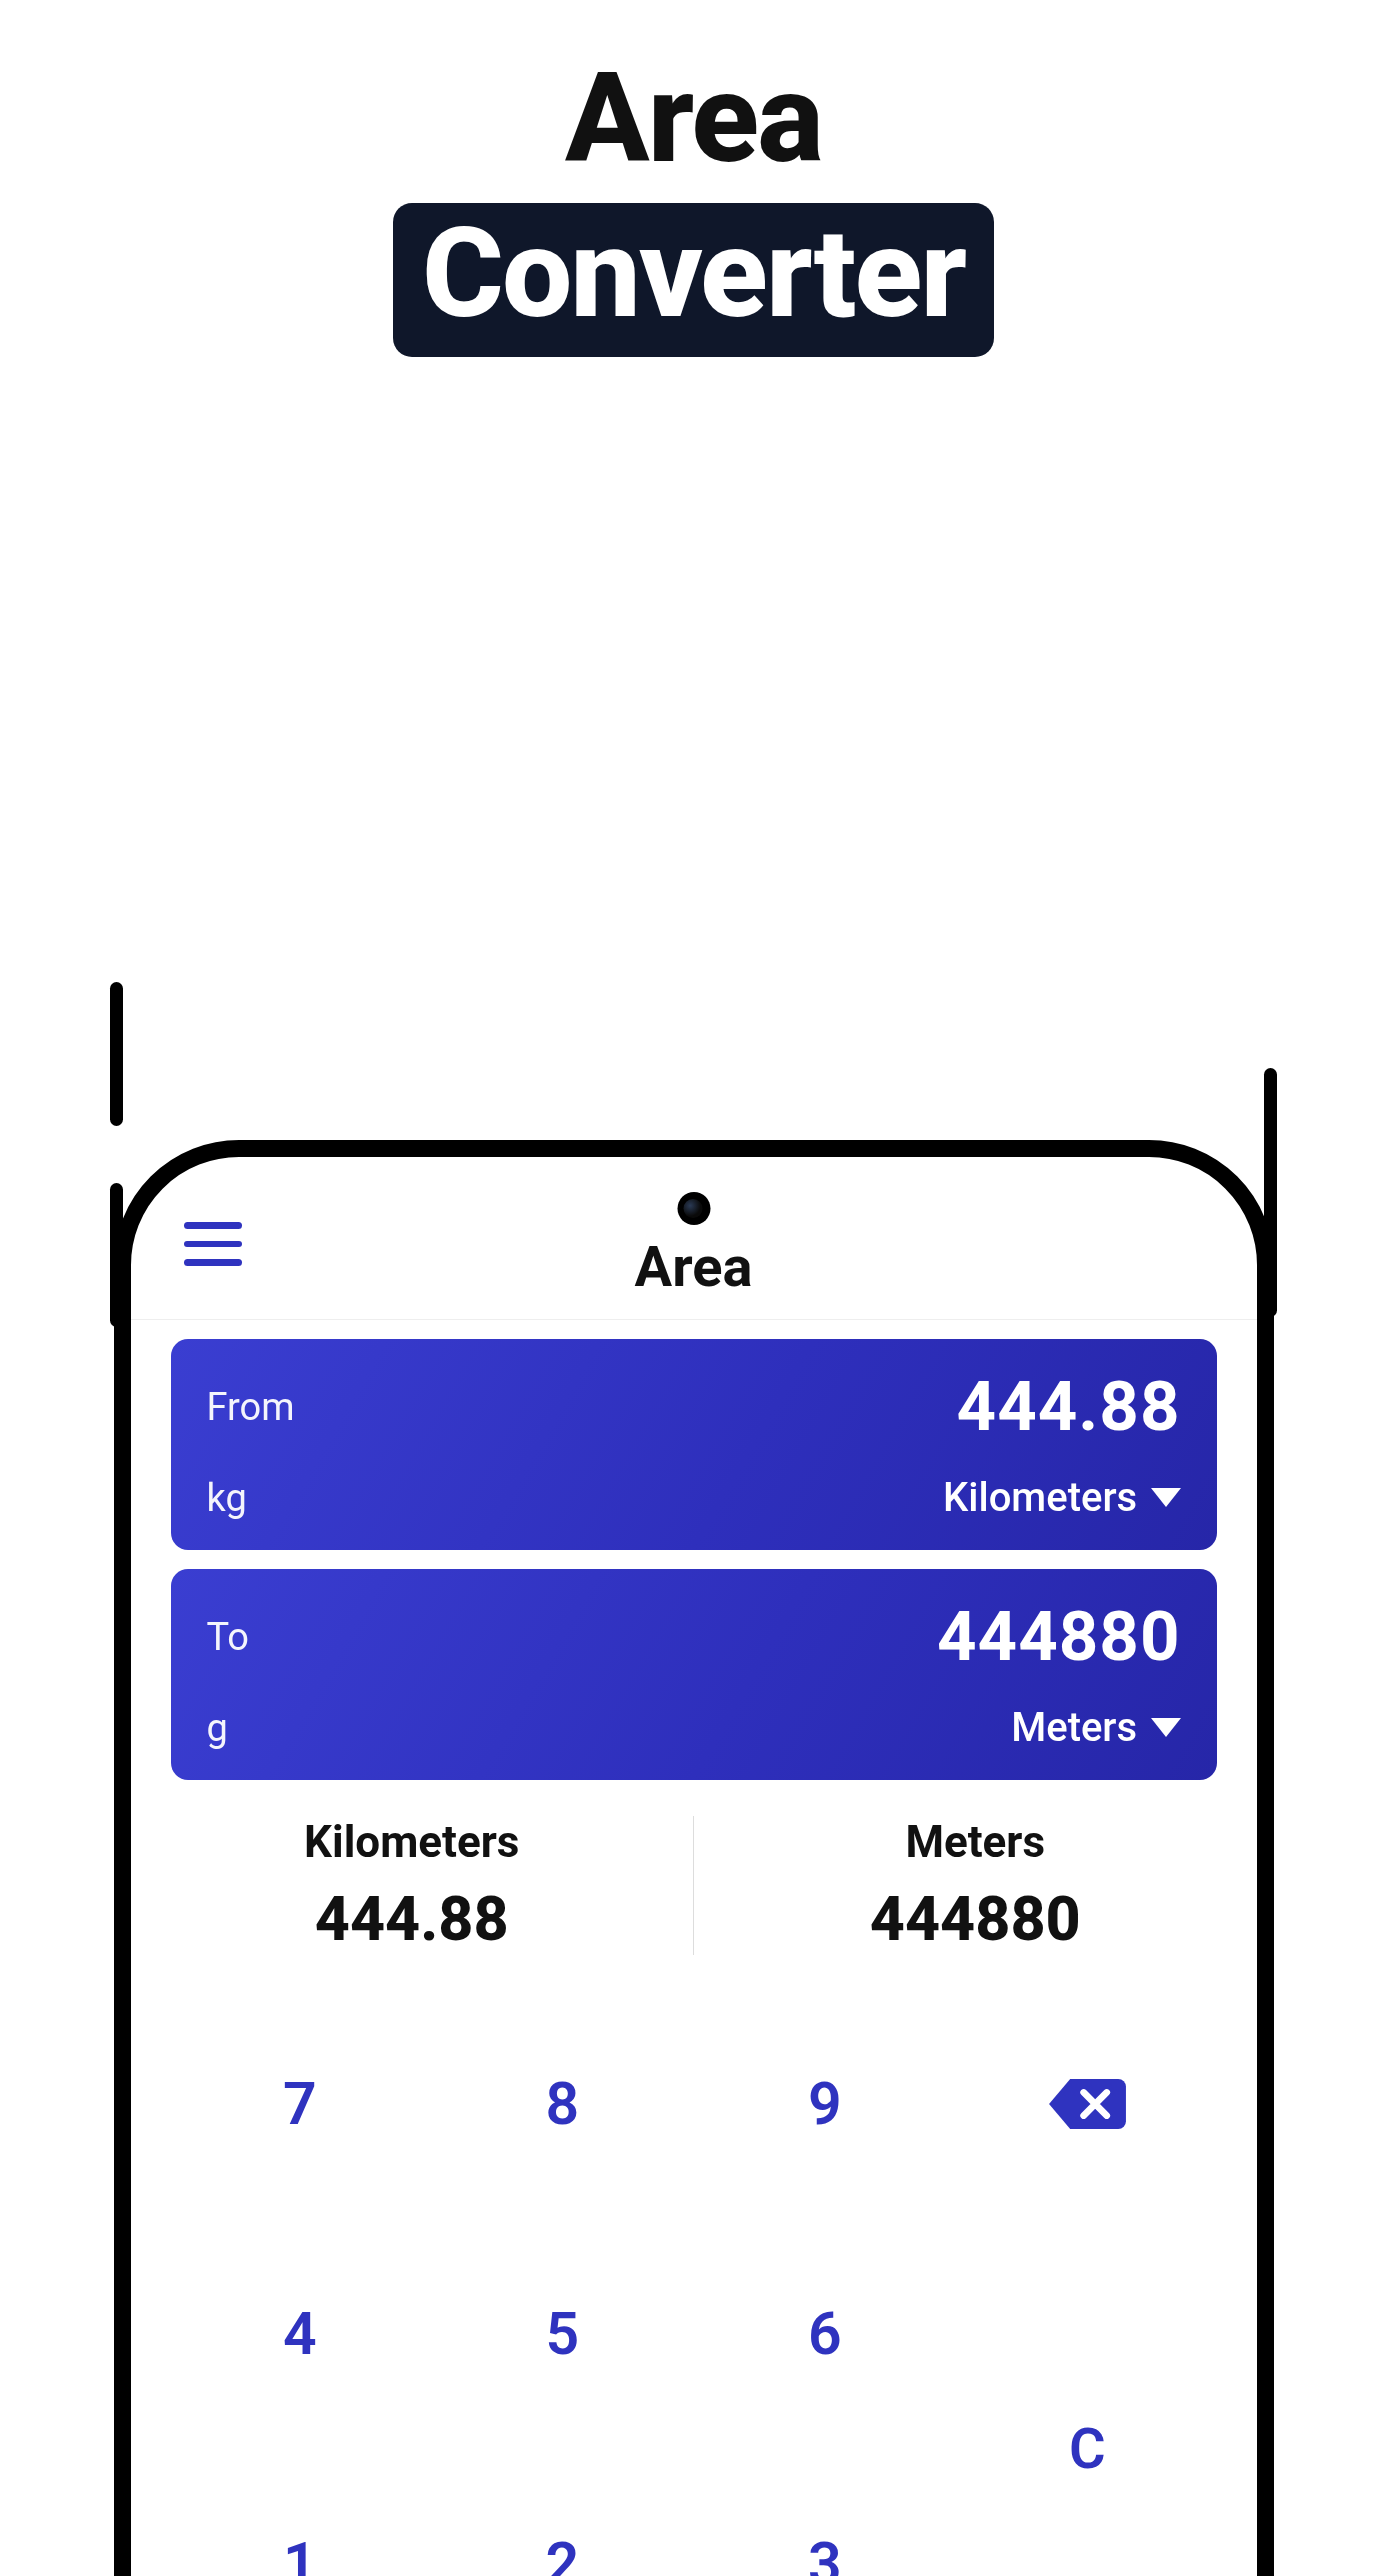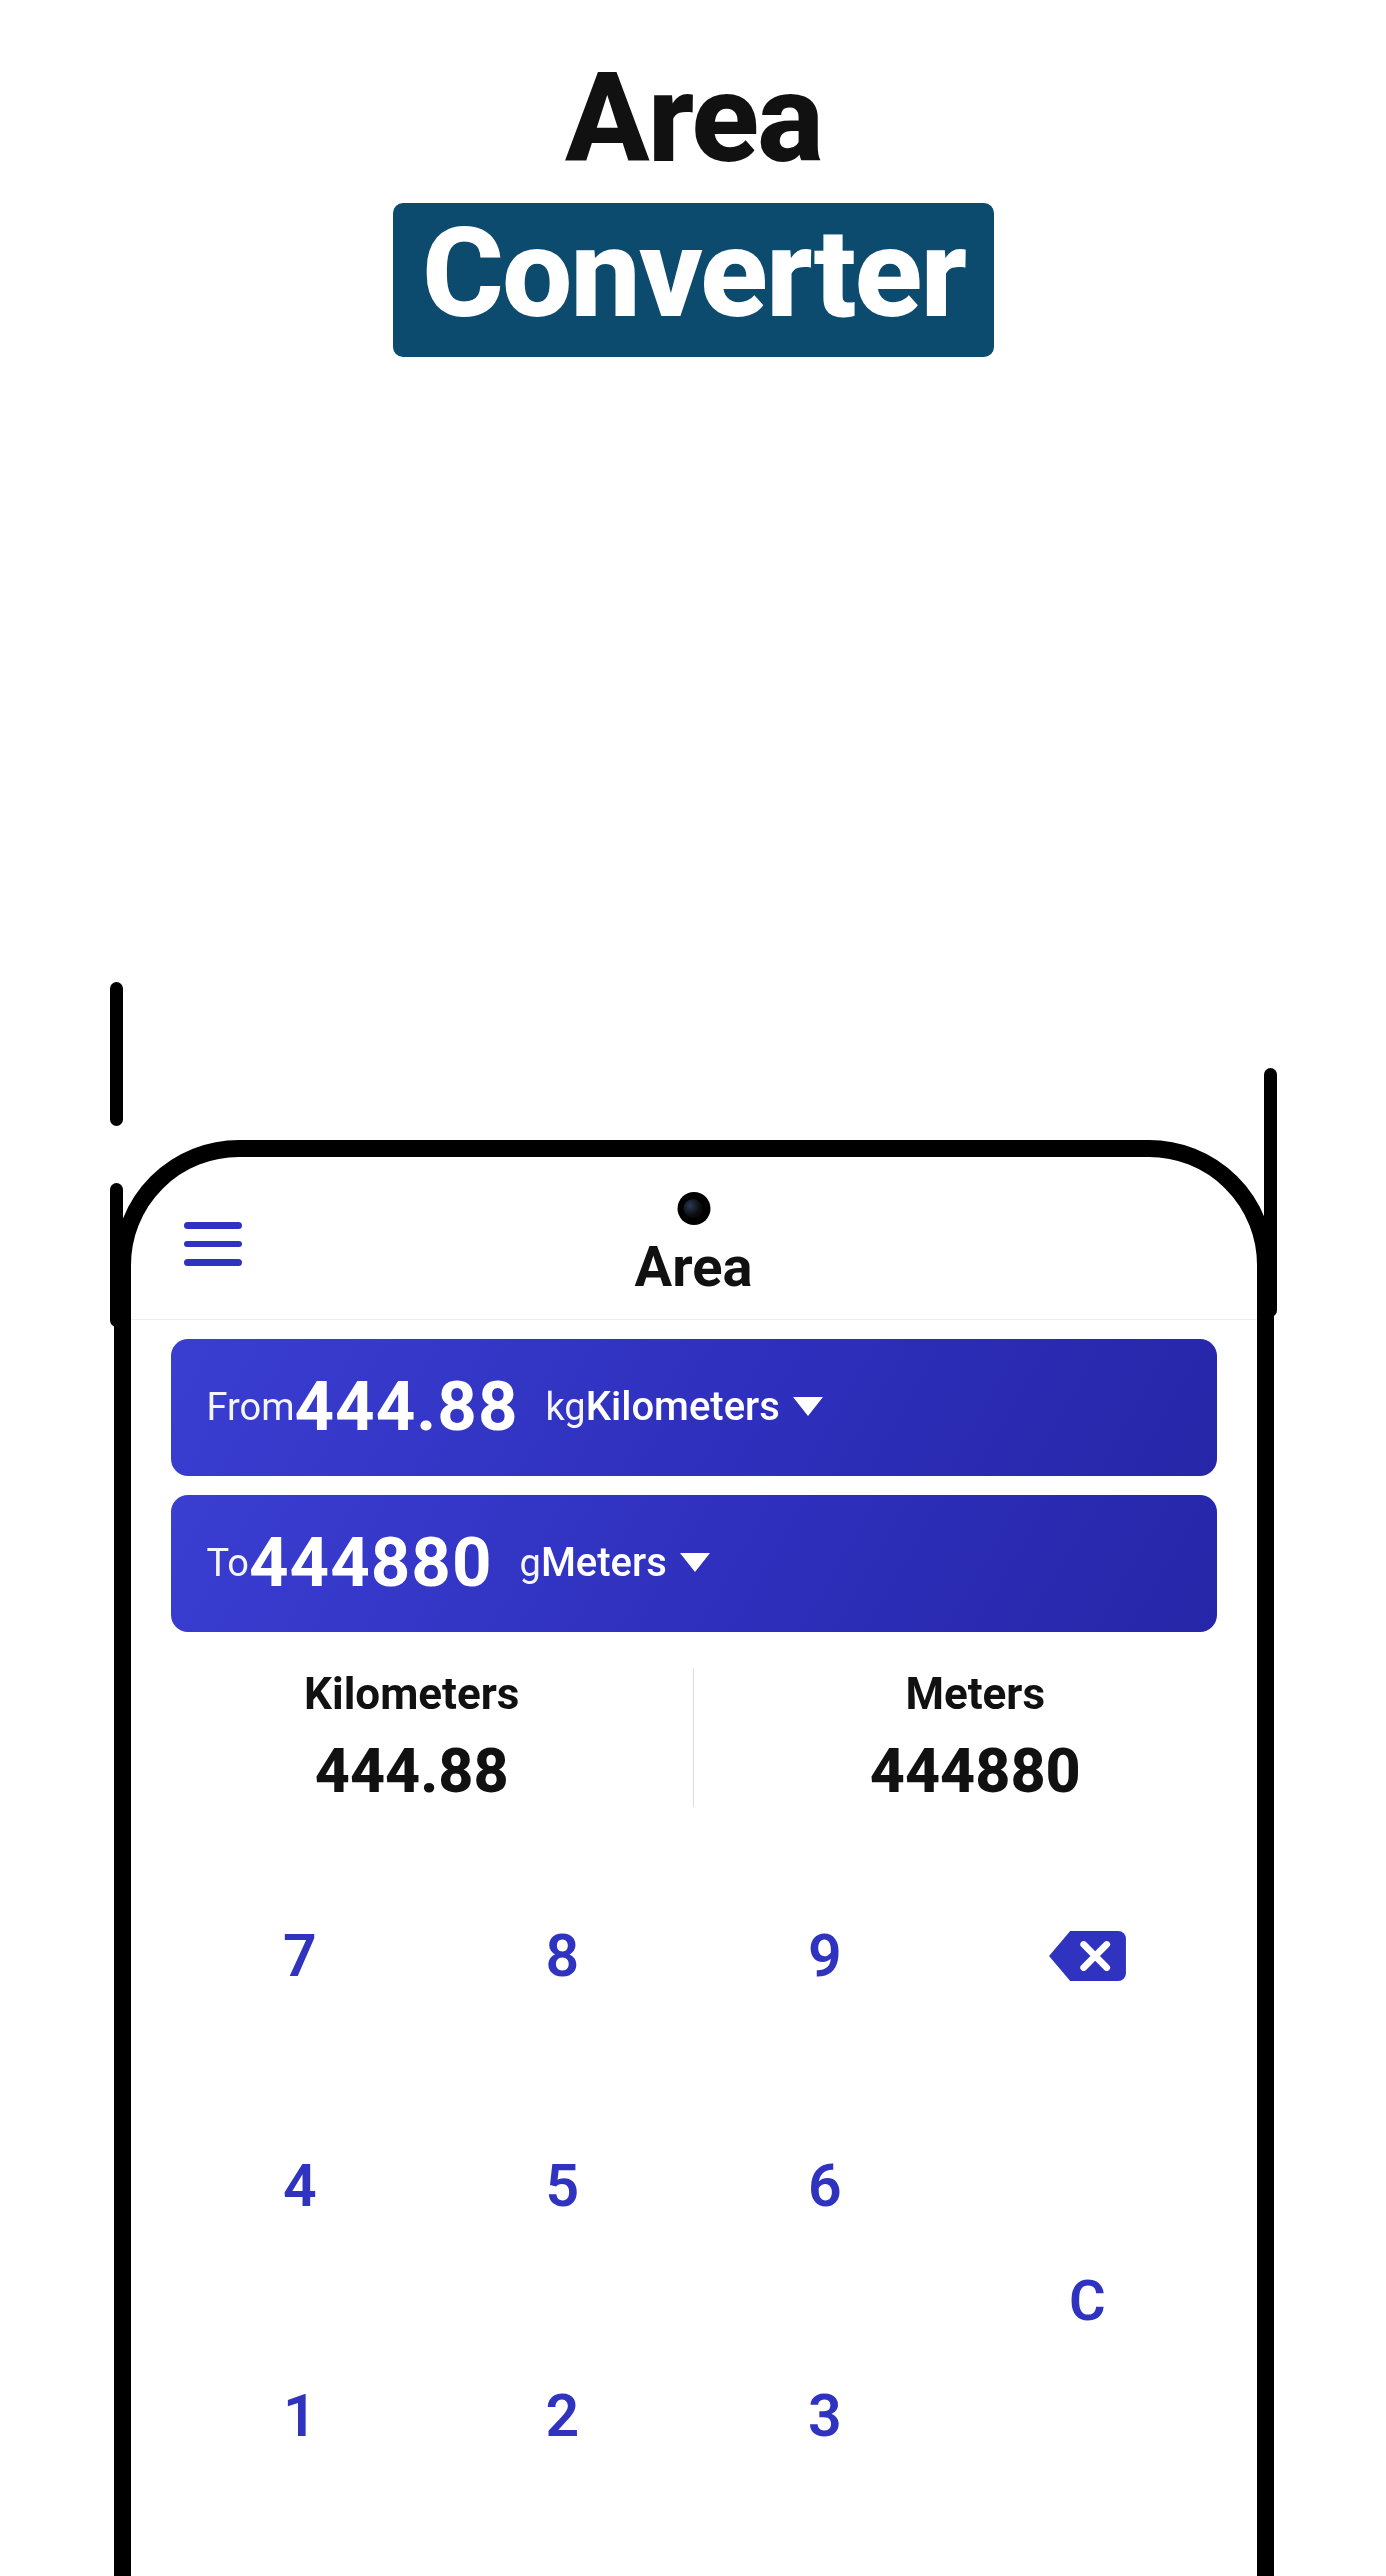--- a/index.html
+++ b/index.html
@@ -24,22 +24,22 @@
   .promo-line1 {
     font-weight: 800;
     font-size: 125px;
     color: #111111;
     letter-spacing: -1.9px;
     line-height: 1.05;
   }
   .promo-line2-wrap {
     display: inline-block;
     margin-top: 19px;
-    background: #0c4a6e;
-    border-radius: 10px;
+    background: #0f172a;
+    border-radius: 19px;
     padding: 7.7px 29px 21px 29px;
   }
   .promo-line2 {
     font-weight: 800;
     font-size: 125px;
     color: #ffffff;
     letter-spacing: -1.9px;
     line-height: 1;
   }
 
@@ -119,21 +119,21 @@
   }
 
   
   .card {
     margin: 19px 40px 0 40px;
     border-radius: 17px;
     background: linear-gradient(120deg, #3a3ed1 0%, #2e2fbc 55%, #2626a8 100%);
     color: #ffffff;
     padding: 27px 36px 29px 36px;
     display: flex;
-    flex-direction: row;
+    flex-direction: column;
     gap: 27px;
   }
   .card .row { display:flex; align-items:center; justify-content:space-between; }
   .card .small  { font-size: 38px; font-weight: 400; opacity: 0.95; }
   .card .value  { font-size: 69px; font-weight: 700; letter-spacing: 1px; }
   .card .unit   { font-size: 40px; font-weight: 500; display:flex; align-items:center; gap:13.4px; }
   .chev-down {
     width:0; height:0;
     border-left: 15.3px solid transparent;
     border-right: 15.3px solid transparent;

